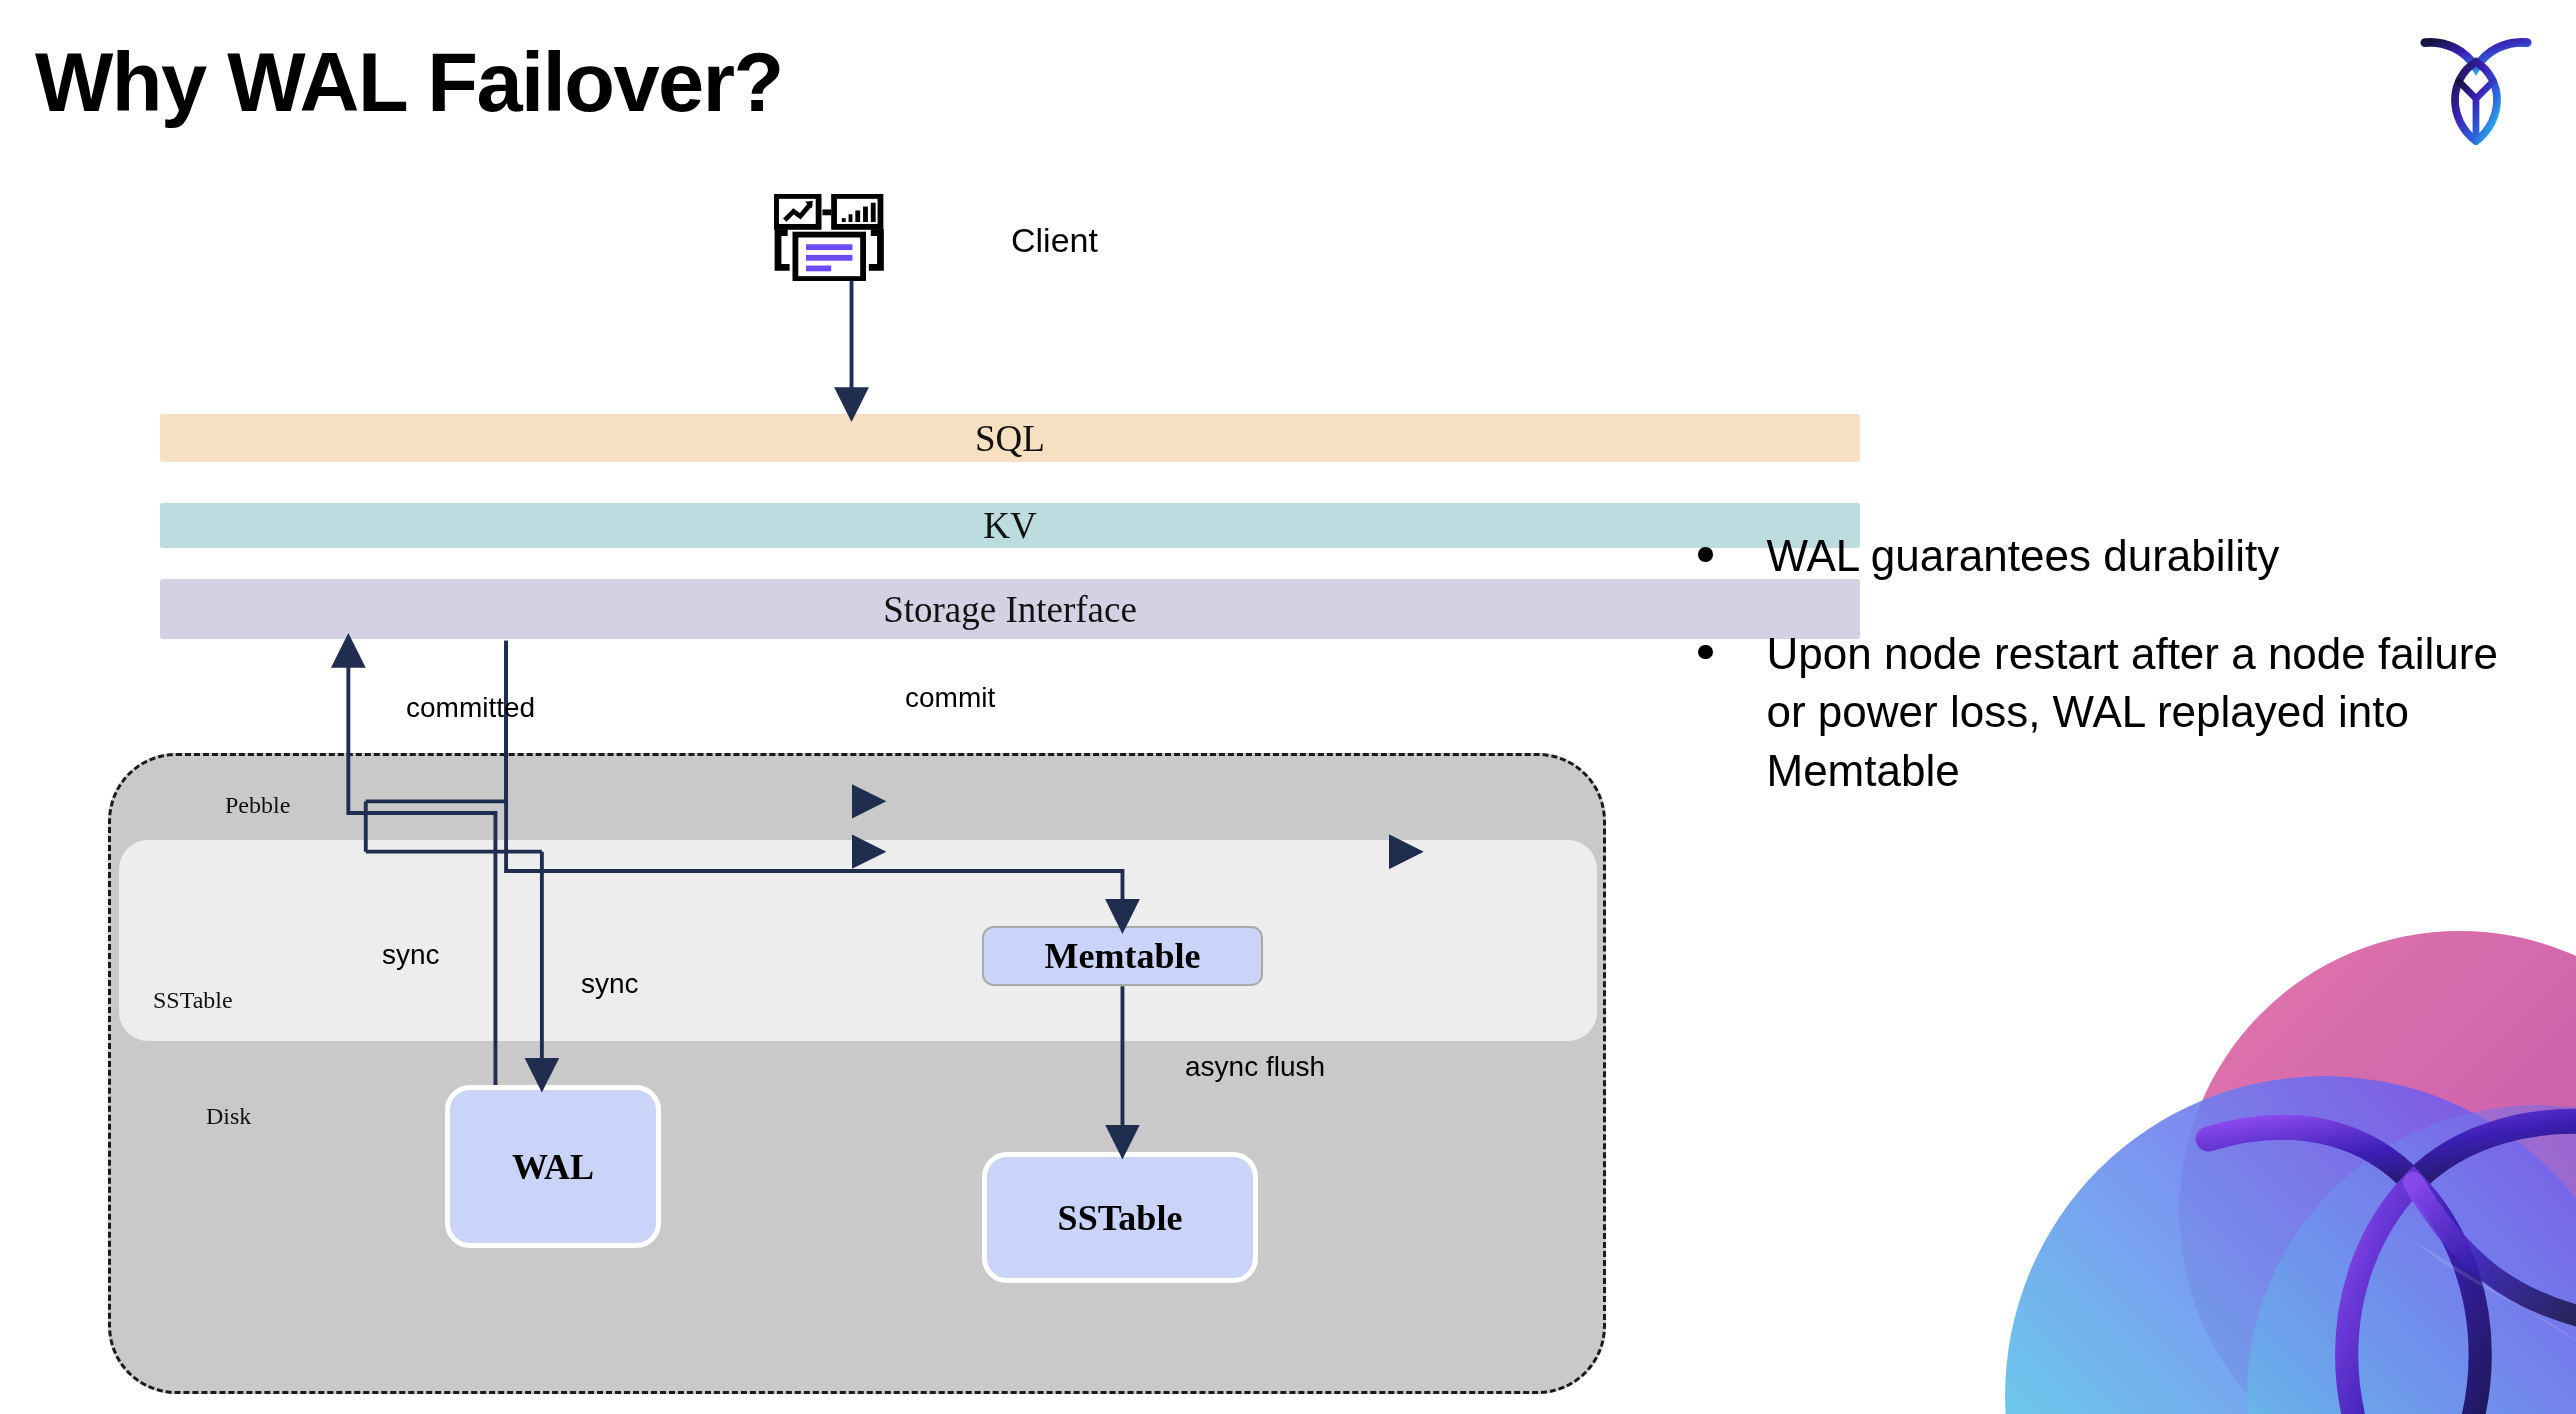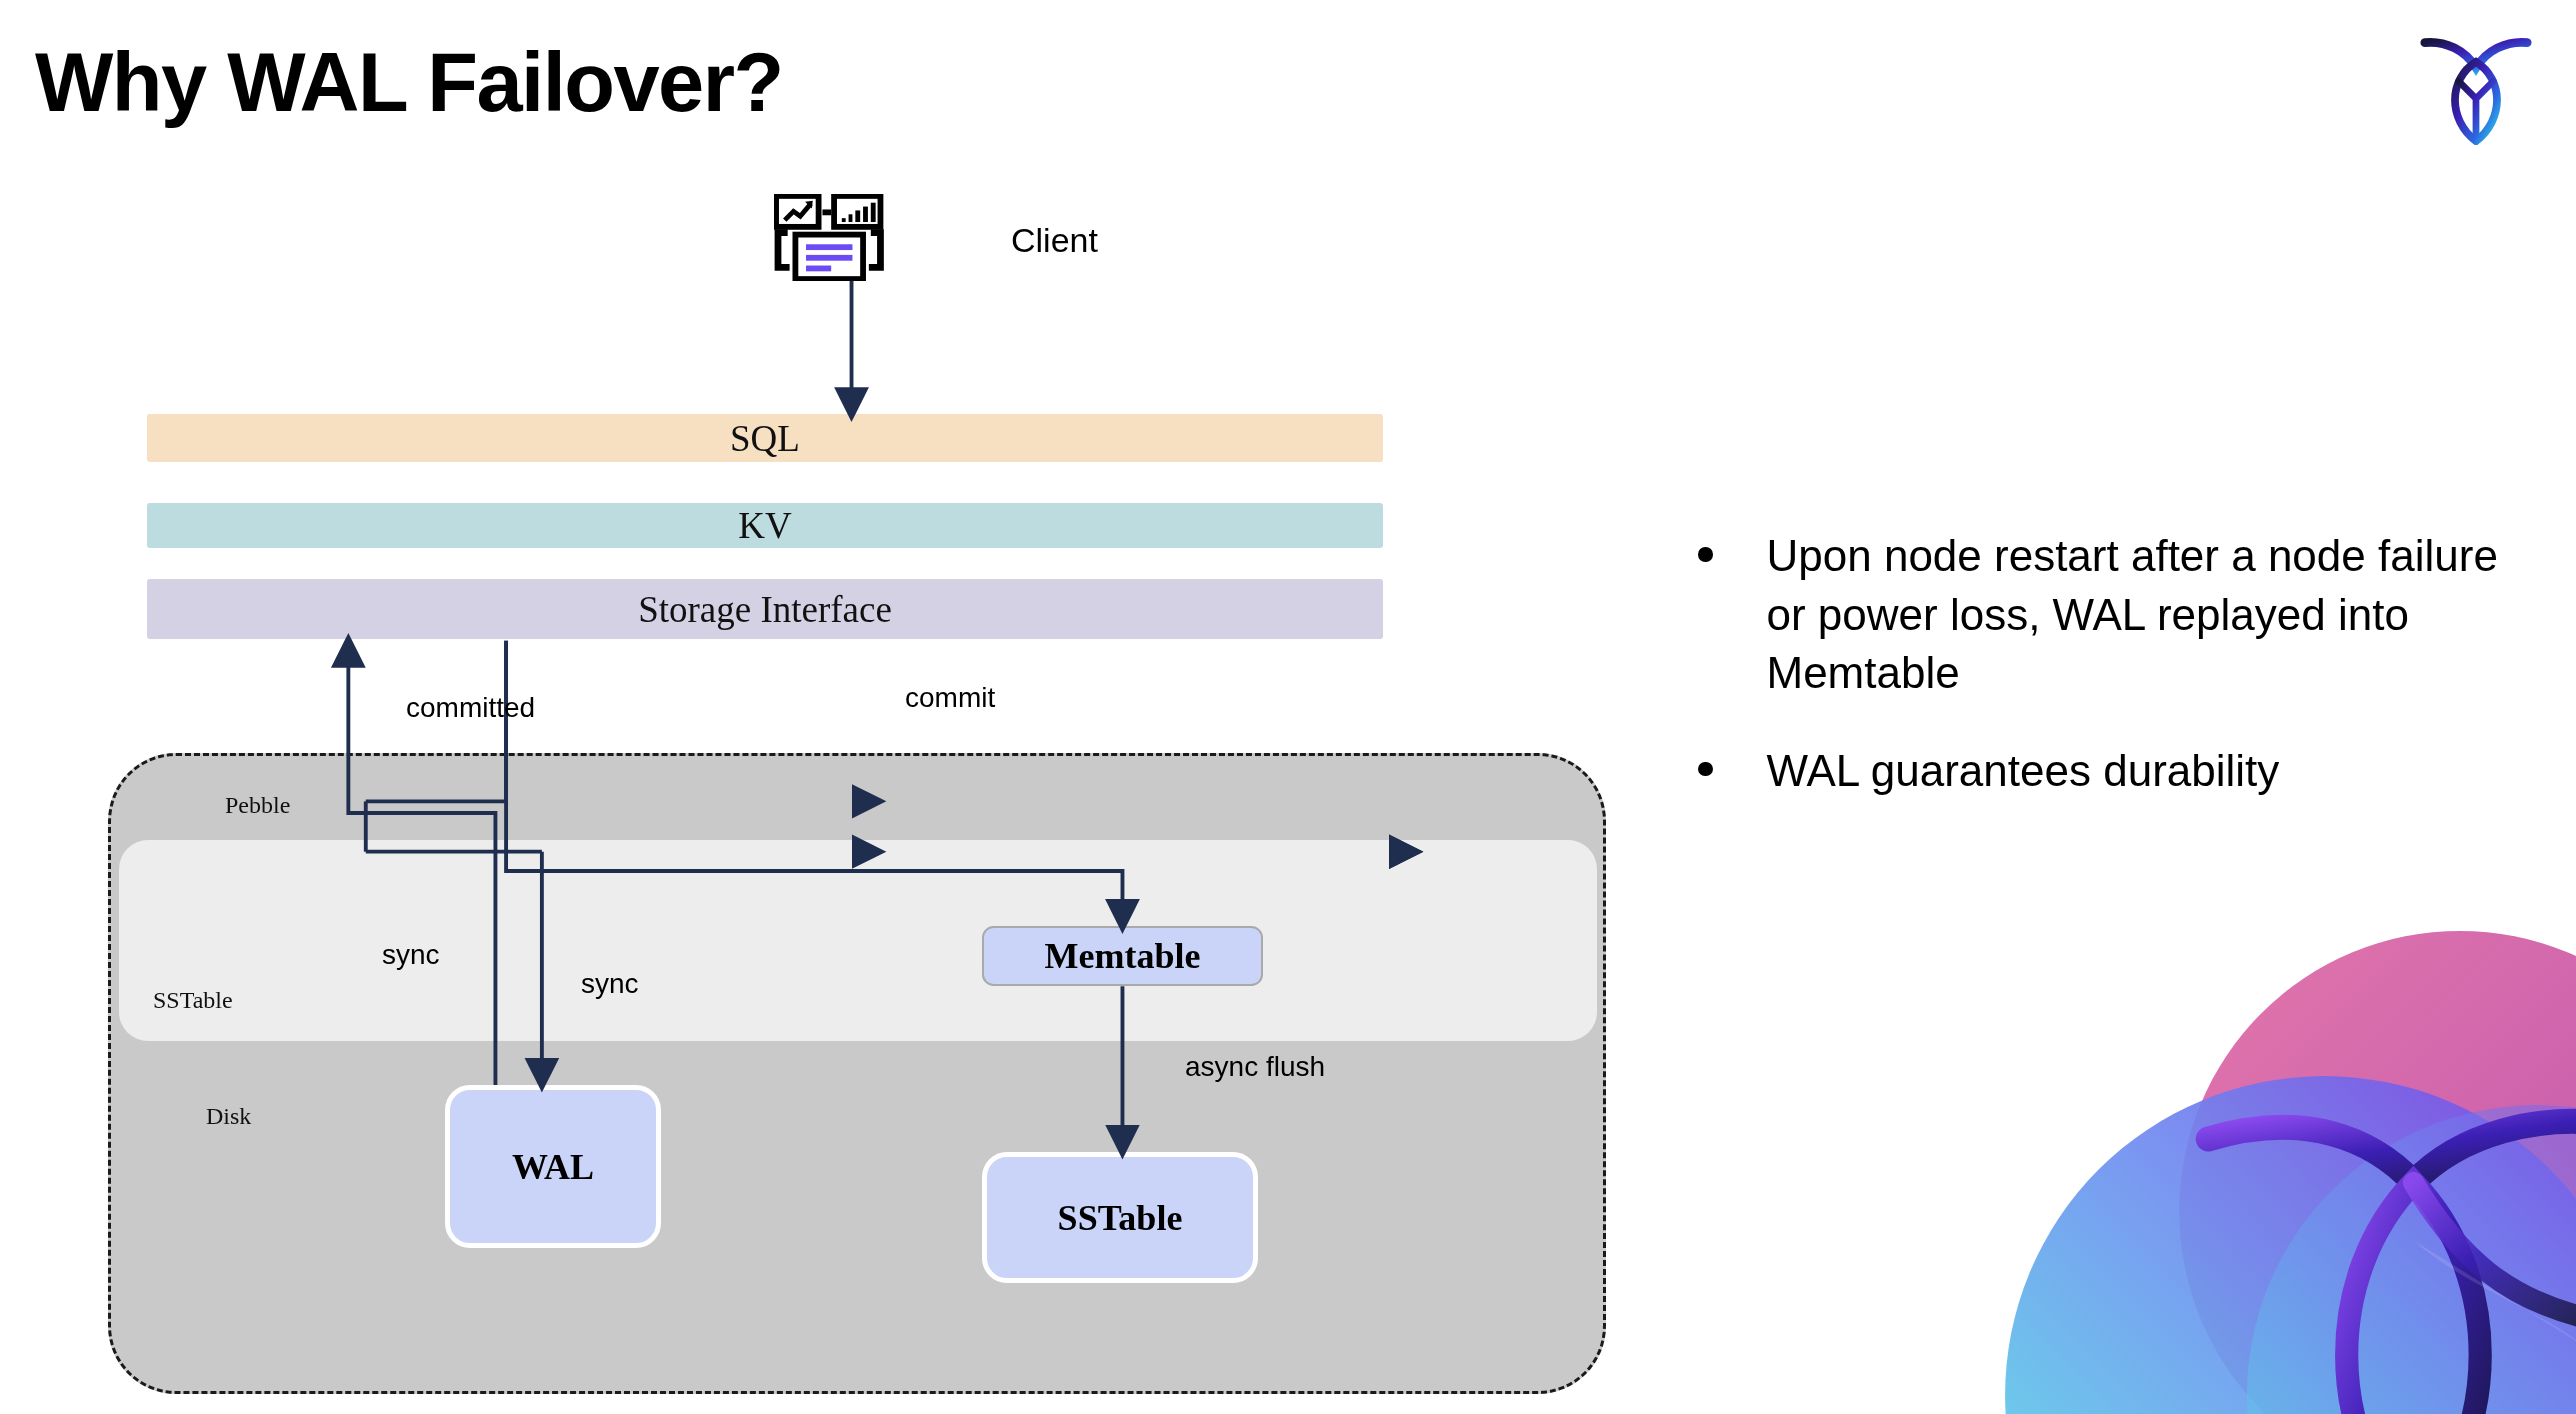--- a/index.html
+++ b/index.html
@@ -57,22 +57,22 @@
     position: absolute;
     left: 1011px; top: 221px;
     font-size: 34px;
     color: #000;
     font-family: "Liberation Sans", sans-serif;
   }
 
   
   .layer-bar {
     position: absolute;
-    left: 147px;
-    width: 1236px;
+    left: 160px;
+    width: 1700px;
     border-radius: 2.9px;
     display: flex;
     align-items: center;
     justify-content: center;
     font-family: "Liberation Serif", serif;
     font-size: 37px;
     color: #111;
   }
   #bar-sql { top: 414px; height: 48px; background: #F6E0C1; }
   #bar-kv  { top: 503px; height: 45px; background: #BCDCE0; }
@@ -313,20 +313,20 @@
 
 <div class="edge-label" id="lbl-committed">committed</div>
 <div class="edge-label" id="lbl-commit">commit</div>
 <div class="edge-label" id="lbl-sync-1">sync</div>
 <div class="edge-label" id="lbl-sync-2">sync</div>
 <div class="edge-label" id="lbl-asyncflush">async flush</div>
 
 <div id="bullets">
   <div class="bullet-row">
     <span class="bullet-dot"></span>
-    <span class="bullet-text">Upon node restart after a node failure or power loss, WAL replayed into Memtable</span>
+    <span class="bullet-text">WAL guarantees durability</span>
   </div>
   <div class="bullet-row">
     <span class="bullet-dot"></span>
-    <span class="bullet-text">WAL guarantees durability</span>
+    <span class="bullet-text">Upon node restart after a node failure or power loss, WAL replayed into Memtable</span>
   </div>
 </div>
 
 
 </body></html>

